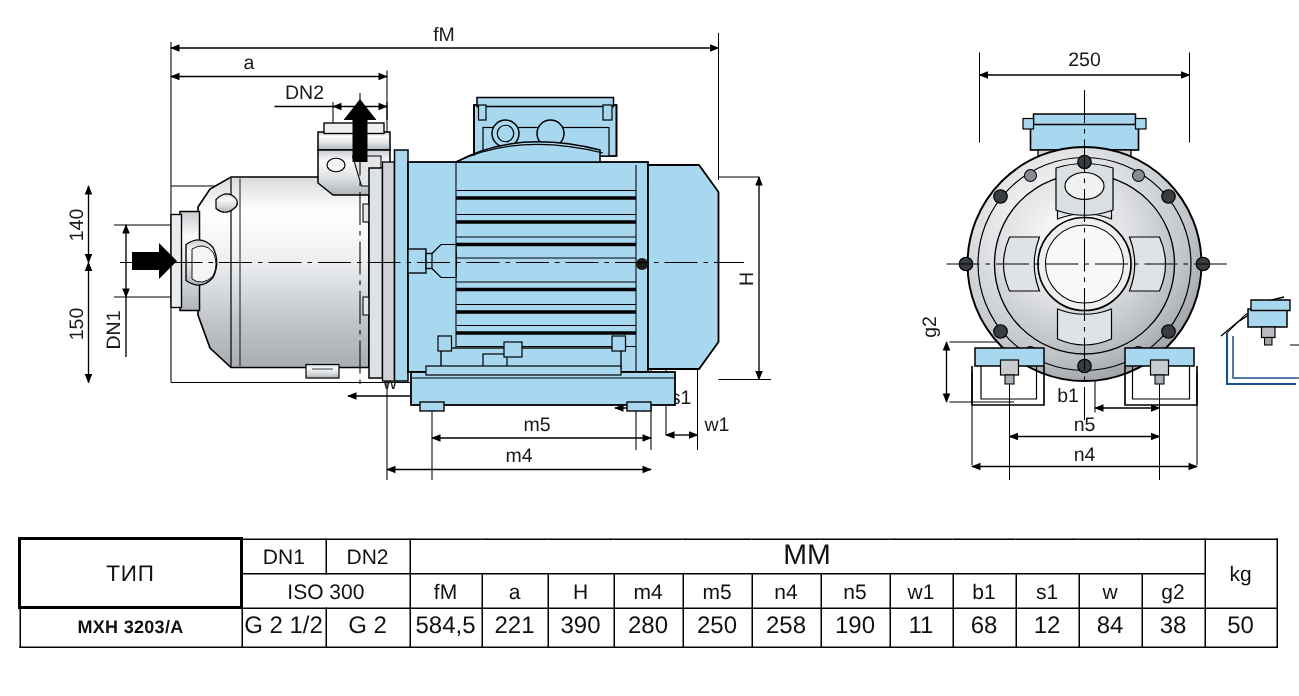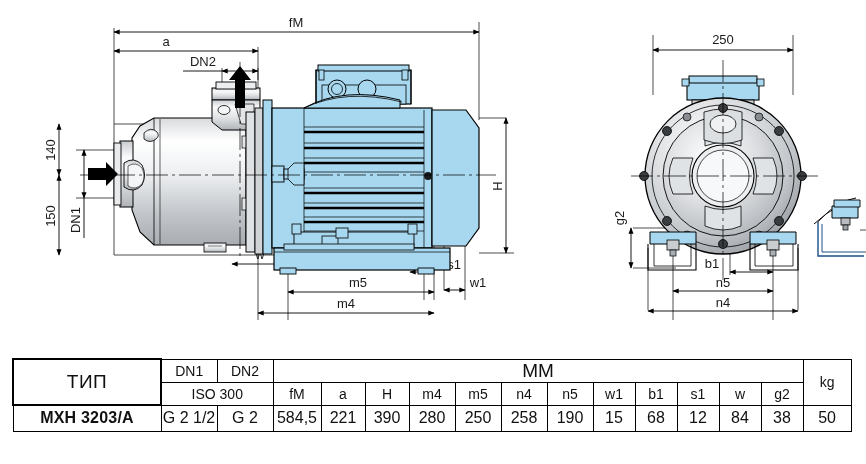--- a/index.html
+++ b/index.html
@@ -9,22 +9,22 @@
   svg{display:block;}
   .dimtxt{font-family:"Liberation Sans","DejaVu Sans",sans-serif;font-size:13px;fill:#1a1a1a;}
   .dimnum{font-family:"Liberation Sans","DejaVu Sans",sans-serif;font-size:13px;fill:#1a1a1a;}
 
   
   #spec-table{position:absolute;left:12px;top:358px;width:838px;border-collapse:collapse;
       table-layout:fixed;background:#fff;}
   #spec-table td,#spec-table th{border:1px solid #000;text-align:center;vertical-align:middle;
       font-size:16px;font-weight:normal;padding:0;color:#111;}
   #spec-table .outer{border-width:2px;}
-  #spec-table .tip{font-size:19px;letter-spacing:.5px;}
-  #spec-table .model{font-size:16px;font-weight:bold;letter-spacing:.2px;}
+  #spec-table .tip{font-size:15px;letter-spacing:.5px;}
+  #spec-table .model{font-size:12px;font-weight:bold;letter-spacing:.2px;}
   #spec-table .hdr{font-size:14px;}
   #spec-table .mm{font-size:19px;}
   .r1{height:21px;}
   .r2{height:23px;}
   .r3{height:26px;}
 </style>
 </head>
 <body>
 
 <div id="stage">
@@ -410,21 +410,21 @@
       <td class="model">MXH 3203/A</td>
       <td>G 2 1/2</td>
       <td>G 2</td>
       <td>584,5</td>
       <td>221</td>
       <td>390</td>
       <td>280</td>
       <td>250</td>
       <td>258</td>
       <td>190</td>
-      <td>15</td>
+      <td>11</td>
       <td>68</td>
       <td>12</td>
       <td>84</td>
       <td>38</td>
       <td>50</td>
     </tr>
   </tbody>
 </table>
 
 </div>

